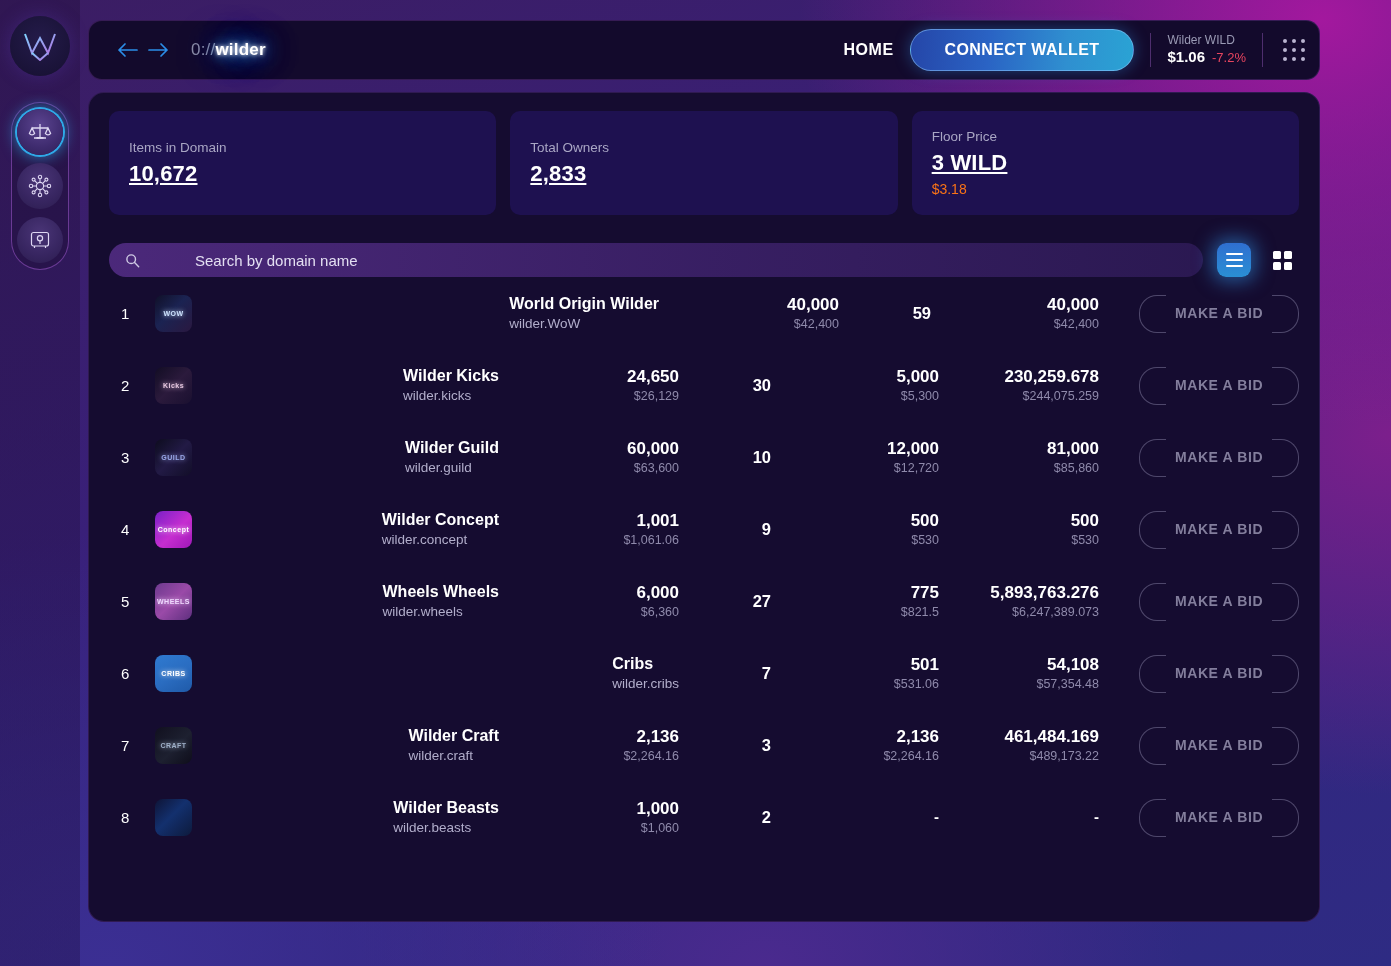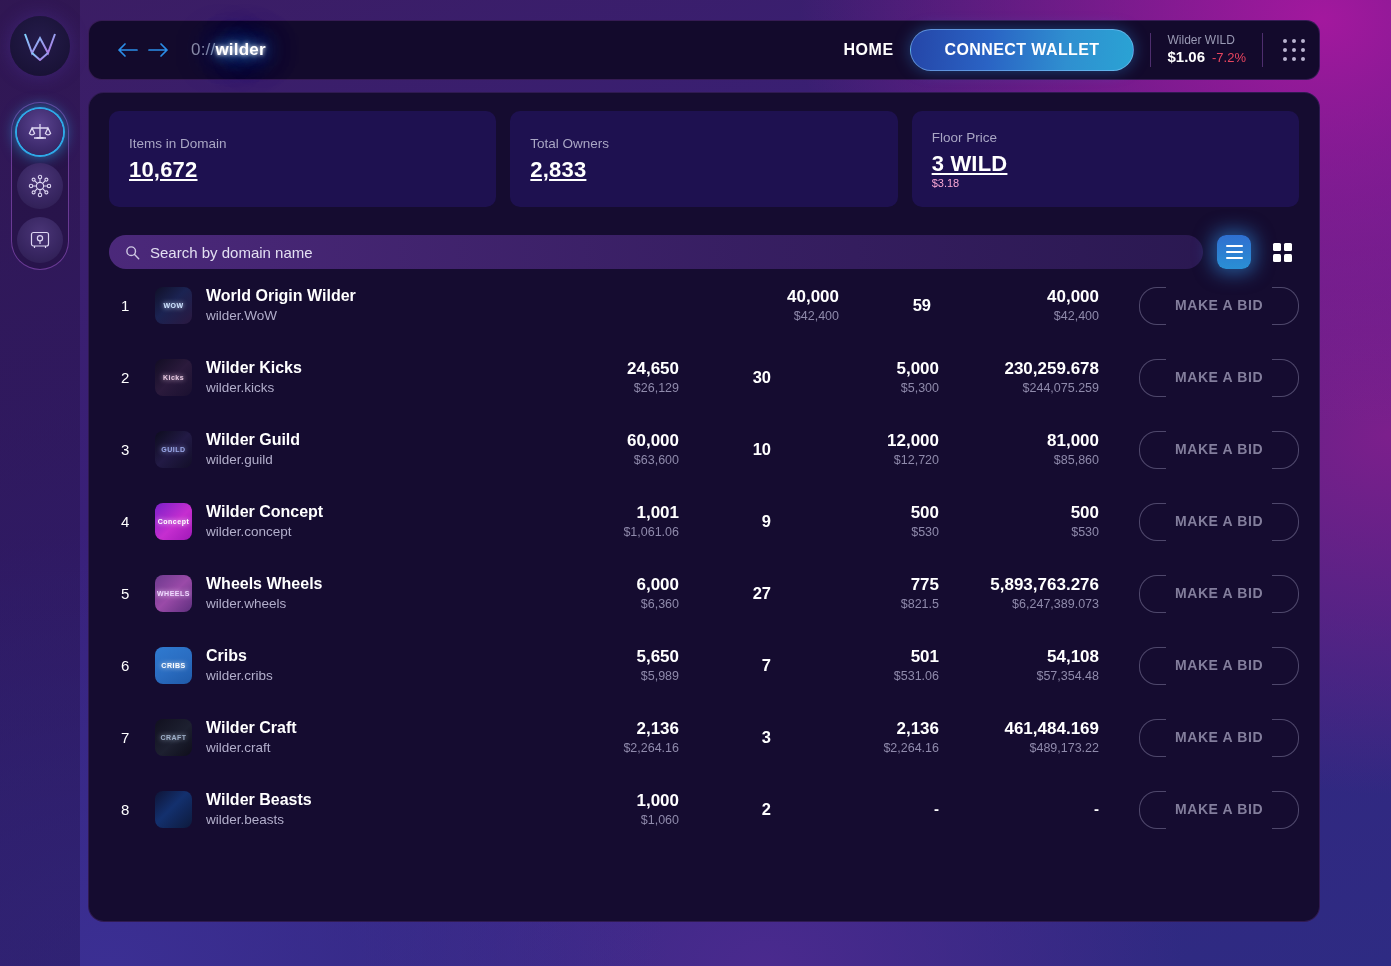--- a/index.html
+++ b/index.html
@@ -111,28 +111,28 @@
 
   
   #stats { display:flex; gap:14px; }
   .stat {
     flex:1; background:#1e1150; border-radius:10px;
     padding:18px 20px; min-height:96px;
     display:flex; flex-direction:column; justify-content:center;
   }
   .stat .label { color:#a9a6c4; font-size:13.5px; margin-bottom:6px; }
   .stat .value { color:#fff; font-weight:700; font-size:22px; letter-spacing:.2px;text-decoration:underline; }
-  .stat .sub   { color:#f9a8d4; font-size:11px; }
+  .stat .sub   { color:#f97316; font-size:14px; margin-top:5px; }
 
   
   #searchrow { display:flex; align-items:center; gap:14px; margin-top:28px; }
   #search-box {
     flex:1; height:34px; border-radius:17px;
     background:linear-gradient(90deg, rgba(78,42,126,.95), rgba(62,34,108,.85) 55%, rgba(52,30,96,.7));
-    display:flex; align-items:center; padding:0 16px; cursor:text;
+    display:flex; align-items:center; padding:0 16px; cursor:text;gap:45px;
   }
   #search-box .sicon { color:#cfc9e4; font-size:14px; margin-right:10px; display:flex; }
   #search-input-text { color:#e3dff2; font-size:15px; }
   .viewbtn {
     width:34px; height:34px; border-radius:9px;
     display:flex; align-items:center; justify-content:center; cursor:pointer;
   }
   .viewbtn.active {
     background:linear-gradient(180deg,#2f6fd0,#2a8fd4);
     box-shadow:0 0 18px 5px rgba(47,140,220,.55);
@@ -156,21 +156,21 @@
   .c-vol    { width:160px; text-align:right; }
   .c-act    { width:200px; display:flex; justify-content:flex-end; }
   #thead .c-rank { color:transparent; }
 
   .row { display:flex; align-items:center; height:72px; }
   .row .c-rank { color:#fff; font-size:15px; font-weight:500; padding-left:12px; }
   .thumb {
     width:37px; height:37px; border-radius:8px; flex:none;
     margin-right:14px; overflow:hidden;
   }
-  .dwrap { display:flex; align-items:center; }
+  .dwrap { display:flex; align-items:center;justify-content:space-between; }
   .dtext { line-height:1.35; }
   .dtitle { color:#fff; font-size:16px; font-weight:700; }
   .dsub   { color:#b2aecb; font-size:13.5px; }
   .num    { color:#fff; font-size:17px; font-weight:700; line-height:1.2; }
   .usd    { color:#8f8aab; font-size:12.5px; margin-top:2px; }
   .dash   { color:#fff; font-size:15px; font-weight:700; }
   .bidcount { color:#fff; font-size:16.5px; font-weight:700; }
   .bid-btn {
     position:relative; width:160px; height:36px; cursor:pointer;
     display:flex; align-items:center; justify-content:center;
@@ -486,24 +486,20 @@
       <div class="dwrap">
         <div class="thumb" style="background:linear-gradient(150deg,#2f7ad0 0%,#2a6cc0 55%,#1f5aa8 100%);display:flex;align-items:center;justify-content:center;
                     font-size:7px;font-weight:700;letter-spacing:.5px;color:#ffffff;
                     text-shadow:0 0 5px currentColor;">CRIBS</div>
         <div class="dtext">
           <div class="dtitle">Cribs</div>
           <div class="dsub">wilder.cribs</div>
         </div>
       </div>
     </div>
-    <div class="c-bid">
-      <div class="num">5,650</div>
-      <div class="usd">$5,989</div>
-    </div>
     <div class="c-bids">
       <span class="bidcount">7</span>
     </div>
     <div class="c-sale">
       <div class="num">501</div>
       <div class="usd">$531.06</div>
     </div>
     <div class="c-vol">
       <div class="num">54,108</div>
       <div class="usd">$57,354.48</div>

